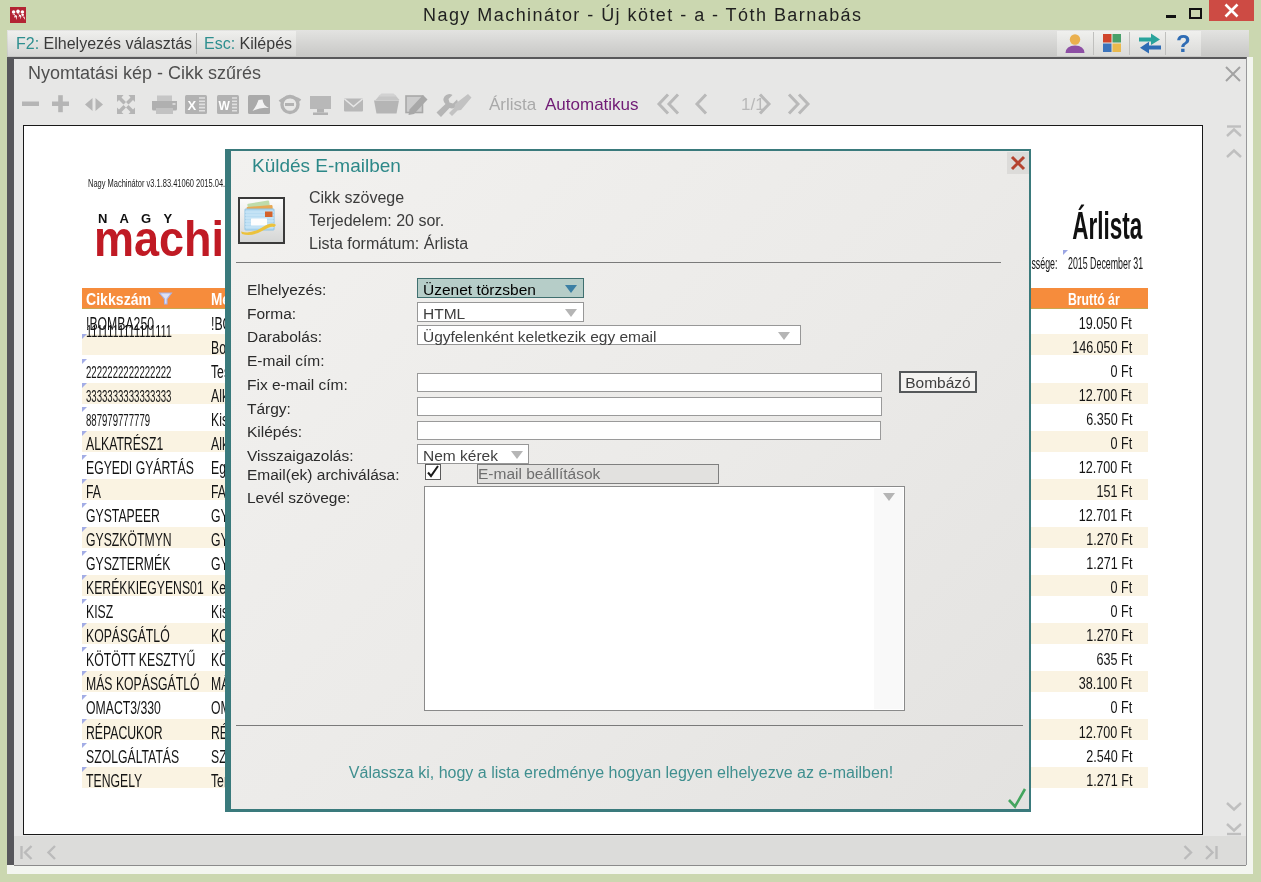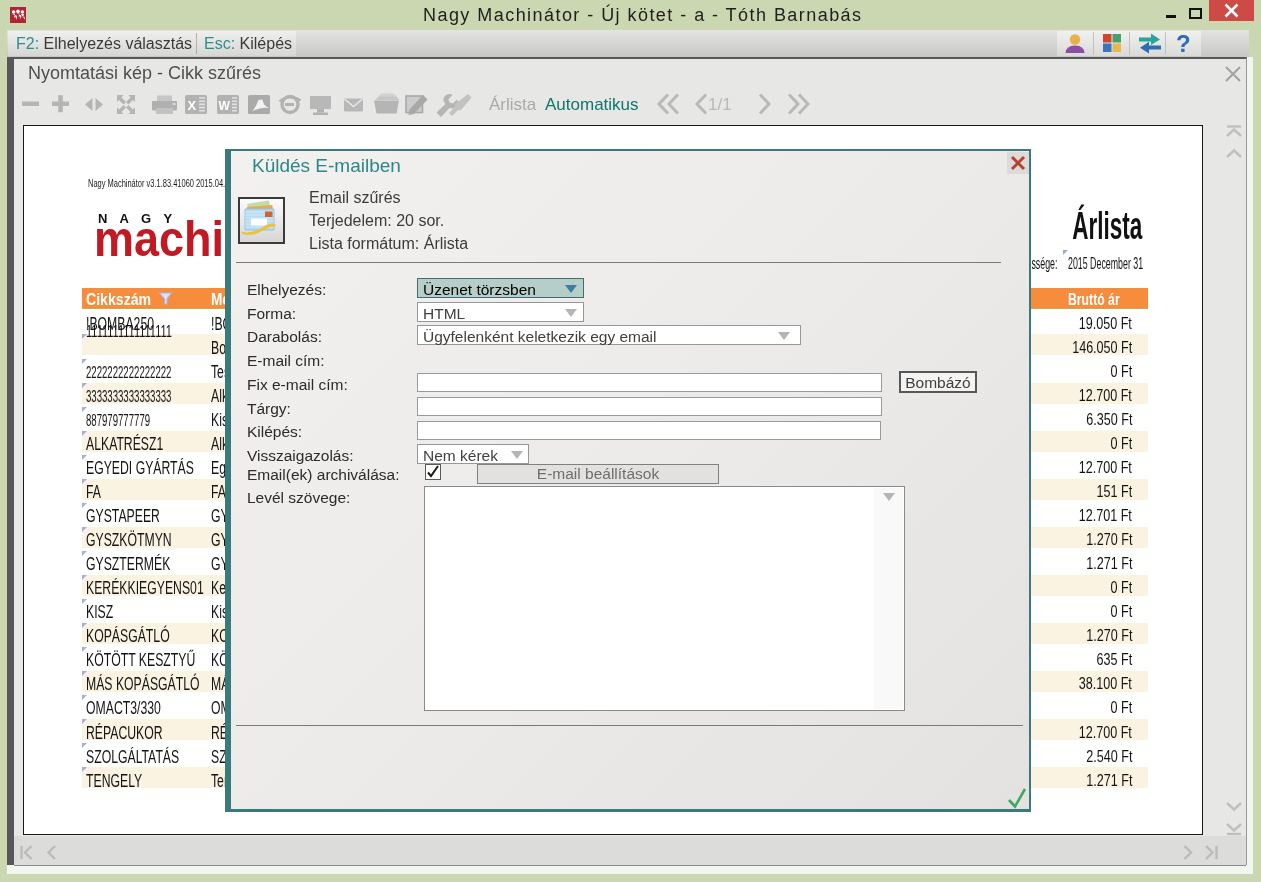--- a/index.html
+++ b/index.html
@@ -20,22 +20,22 @@
 #iconszone{left:1057px;top:31px;width:144px;height:25px;background:linear-gradient(#f0f0ee,#dadad8);}
 .icsep{top:32px;width:1px;height:23px;background:#c0c0be;}
 
 #panel{left:7px;top:57px;width:1240px;height:808px;background:#e7e7e6;
  border-top:2px solid #58585a;box-sizing:border-box;border-right:1px solid #98989a;border-bottom:1px solid #98989a;}
 #darkband{left:7px;top:57px;width:7px;height:808px;background:#57575b;}
 #gapright{left:1247px;top:57px;width:6px;height:817px;background:#f3f5f0;}
 #gapbottom{left:7px;top:865px;width:1246px;height:9px;background:#f3f5f0;}
 #phead{left:28px;top:63px;font-size:18px;color:#4f4f4f;}
 #arlista1{left:489px;top:95px;font-size:17px;color:#a9a9a9;}
-#auto1{left:545px;top:95px;font-size:17px;color:#0f766e;}
-#pg11{left:708px;top:95px;font-size:17px;color:#b9b9b9;text-align:right;}
+#auto1{left:545px;top:95px;font-size:17px;color:#701a75;}
+#pg11{left:741px;top:95px;font-size:17px;color:#b9b9b9;text-align:right;}
 
 #page{left:23px;top:125px;width:1178px;height:708px;background:#fff;border:1px solid #191919;}
 #smallprint{left:64px;top:51px;font-size:11.5px;color:#1a1a1a;}
 #nagy{left:74px;top:85px;font-size:13px;font-weight:bold;letter-spacing:4.5px;color:#101010;}
 #machi{left:70px;top:88px;font-size:50px;font-weight:bold;color:#c01a24;line-height:50px;}
 .cx{display:inline-block;transform:scaleX(0.68);transform-origin:0 50%;white-space:nowrap;}
 .cxd{display:inline-block;font-size:16px;transform:scaleX(0.6);transform-origin:0 50%;white-space:nowrap;}
 .cxd1{display:inline-block;font-size:16px;transform:scaleX(0.69);transform-origin:0 50%;white-space:nowrap;}
 .cxr{display:inline-block;transform:scaleX(0.74);transform-origin:100% 50%;white-space:nowrap;}
 #hdr{left:58px;top:161.5px;width:1066px;height:20px;background:#f68c3c;}
@@ -73,21 +73,21 @@
 #combo3{left:186px;top:174.4px;width:384px;}
 #combo4{left:186px;top:198.1px;width:573px;}
 #in5{left:186px;top:222.3px;width:465px;}
 #btncim{left:668px;top:220.3px;width:78px;height:22px;box-sizing:border-box;border:2px solid #55585a;background:#f4f3f1;
  text-align:center;font-size:15.5px;color:#3f3f3f;line-height:19px;}
 #in6{left:186px;top:246px;width:465px;}
 #in7{left:186px;top:269.7px;width:464px;}
 #combo8{left:186px;top:292.9px;width:112px;}
 #chk{left:194px;top:313px;width:16px;height:16px;box-sizing:border-box;border:1.5px solid #5a5a5a;background:#fff;}
 #btnemail{left:246px;top:313px;width:242px;height:20px;box-sizing:border-box;border:1px solid #7f7f7f;background:#e2e1df;
- text-align:center;font-size:15.5px;color:#6e6e6e;line-height:18px;}
+ font-size:15.5px;color:#6e6e6e;line-height:18px;}
 #tarea{left:193px;top:335px;width:481px;height:225px;box-sizing:border-box;border:1px solid #8a8a8a;background:#fff;}
 #tarstrip{position:absolute;right:1px;top:1px;width:29px;height:221px;background:#f9f9f9;}
 #msg{left:0;top:613px;width:780px;text-align:center;font-size:16px;color:#3f8f8f;}
 </style></head>
 <body>
 
 <svg class="abs" style="left:10px;top:7px" width="16" height="16">
  <rect width="16" height="16" fill="#b32433"></rect>
  <g fill="#fff">
       <circle cx="3.6" cy="5" r="1.8"></circle>
@@ -351,21 +351,21 @@
    <rect x="8" y="3" width="22" height="12" rx="1" fill="#bfdcaa" transform="rotate(-9 19 9)"></rect>
    <rect x="7" y="7" width="26" height="12" rx="1" fill="#e8a954" transform="rotate(-5 20 13)"></rect>
    <rect x="5" y="10" width="29" height="21" rx="0.5" fill="#b8dcf2"></rect>
    <rect x="5" y="10" width="29" height="21" rx="0.5" fill="none" stroke="#8ec2e2" stroke-width="1"></rect>
    <path d="M5 13 h29 M5 16 h29 M5 19 h29 M5 22 h29 M5 25 h29 M5 28 h29" stroke="#cfe9f8" stroke-width="1"></path>
    <rect x="25" y="12.5" width="7.5" height="5.5" fill="#d4622a"></rect>
    <rect x="11" y="19.5" width="16" height="7" rx="0.5" fill="#fdfdfd"></rect>
    <path d="M1 32.5 Q11 35.5 22 28.5 Q31 22.5 35.5 25.5 Q36.5 26.5 34 28 Q31 26.5 23 31.5 Q12 38 2 35 Z" fill="#ecc23c"></path>
   </svg>
  </div>
- <div class="abs dinfo" style="top:38px">Email szűrés</div>
+ <div class="abs dinfo" style="top:38px">Cikk szövege</div>
  <div class="abs dinfo" style="top:61px">Terjedelem: 20 sor.</div>
  <div class="abs dinfo" style="top:84px">Lista formátum: Árlista</div>
  <div class="abs dhr" style="left:5px;top:111px;width:765px"></div>
  <div class="abs dlbl" style="top:130px">Elhelyezés:</div>
 <div class="abs dlbl" style="top:153.7px">Forma:</div>
 <div class="abs dlbl" style="top:177.4px">Darabolás:</div>
 <div class="abs dlbl" style="top:201.1px">E-mail cím:</div>
 <div class="abs dlbl" style="top:224.8px">Fix e-mail cím:</div>
 <div class="abs dlbl" style="top:248.5px">Tárgy:</div>
 <div class="abs dlbl" style="top:272.2px">Kilépés:</div>
@@ -394,16 +394,17 @@
     </div>
  <div class="abs" id="chk"><svg width="14" height="13" style="overflow:visible">
         <path d="M2 6.5 L5 10 L12 0" stroke="#1a1a1a" stroke-width="2" fill="none"></path>
       </svg></div>
  <div class="abs" id="btnemail">E-mail beállítások</div>
  <div class="abs" id="tarea">
       <div id="tarstrip"></div>
    <span class="garrow" style="right:9px;top:6px"></span>
     </div>
  <div class="abs dhr" style="left:5px;top:574px;width:787px"></div>
+ <div class="abs" id="msg">Válassza ki, hogy a lista eredménye hogyan legyen elhelyezve az e-mailben!</div>
  <svg class="abs" style="left:775px;top:636px" width="22" height="24">
       <path d="M3 13 L9 19.5 L19 2" stroke="#43a55e" stroke-width="2.6" fill="none"></path>
     </svg>
 </div>
 
 </body></html>

